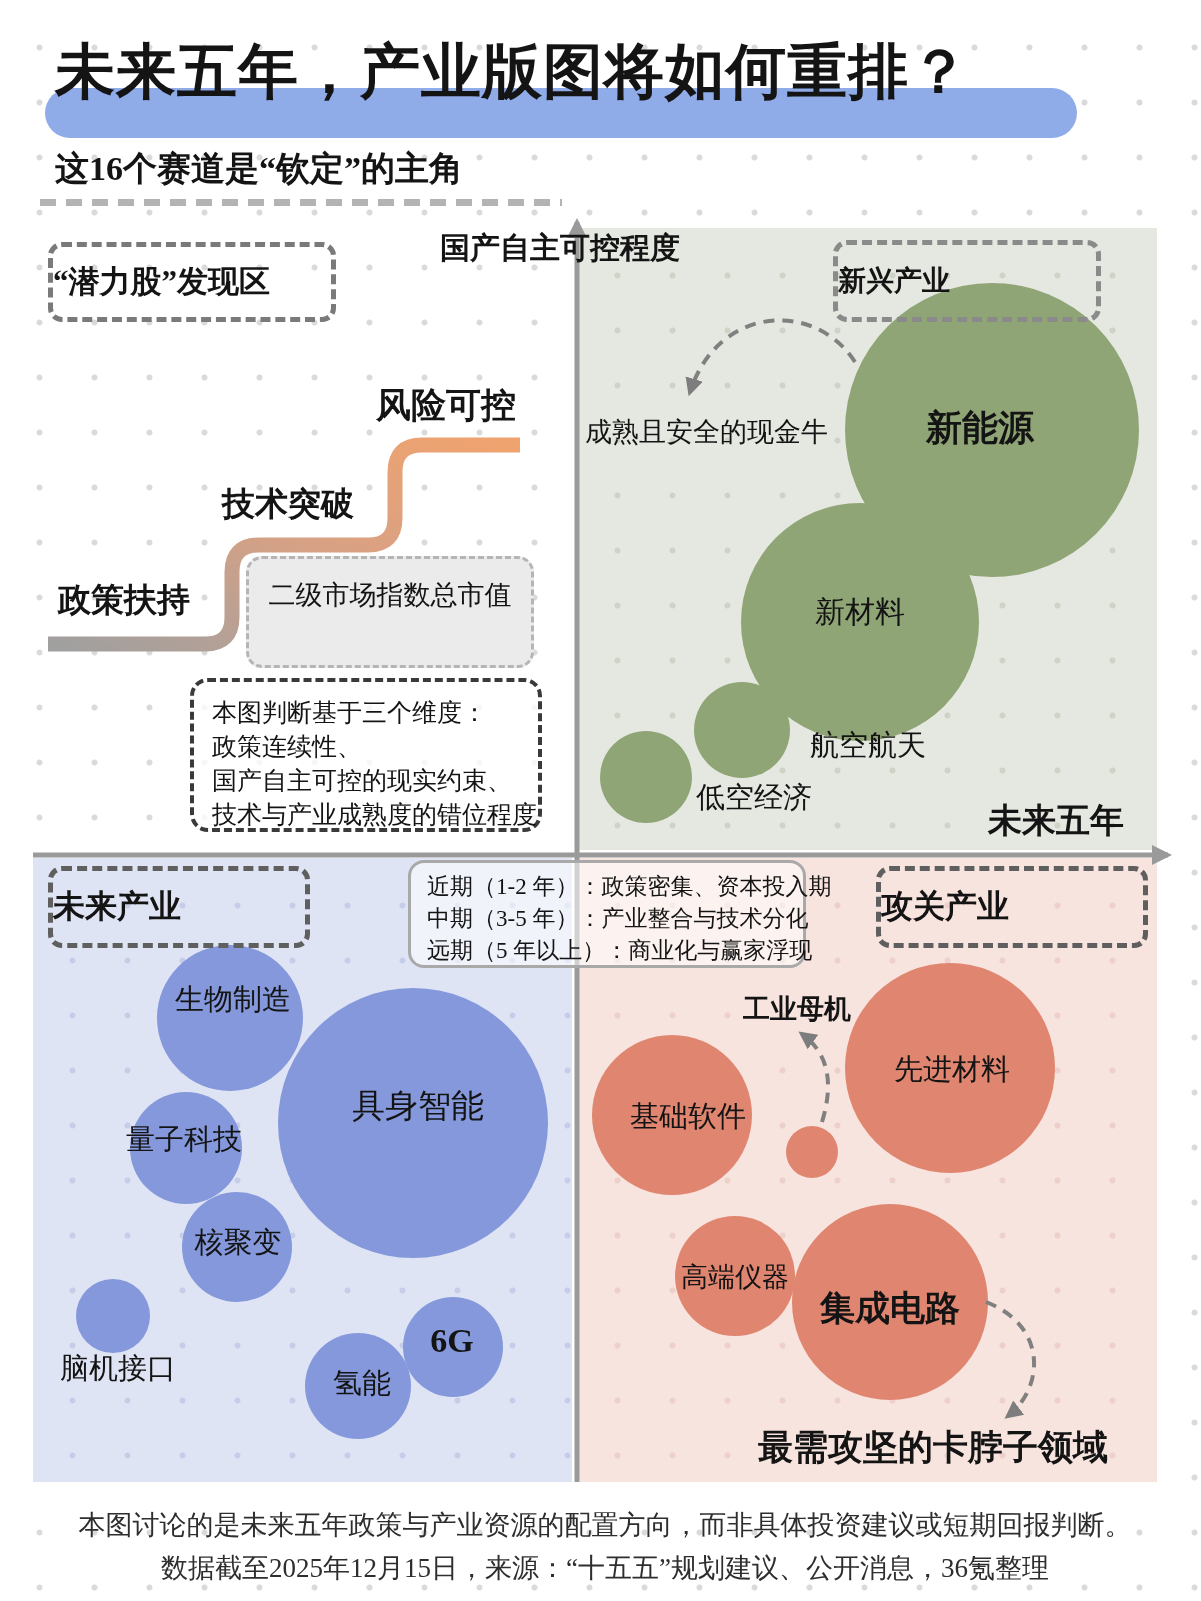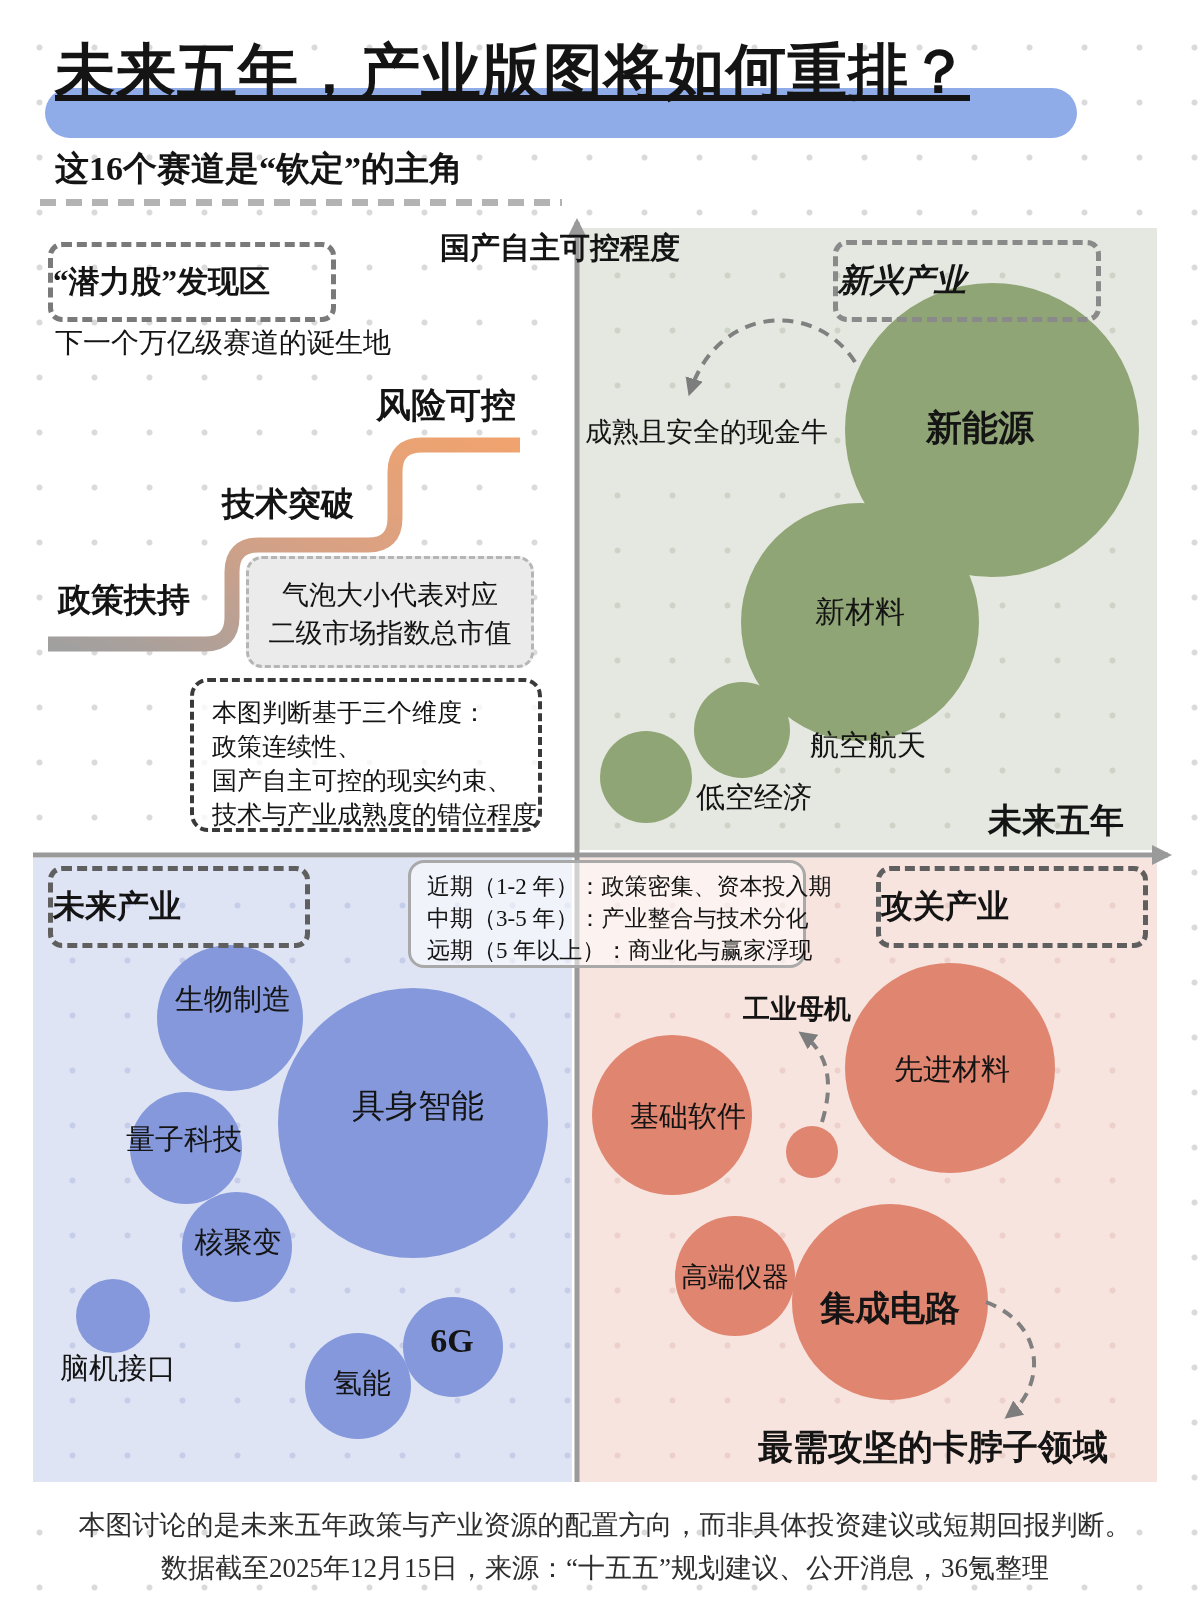--- a/index.html
+++ b/index.html
@@ -13,21 +13,21 @@
   .abs{position:absolute;}
   .nowrap{white-space:nowrap;}
   .bold{font-weight:bold;}
   
   .quad{position:absolute;background-size:55px 55px;background-position:12px 20px;}
   .quad.green{background-color:#e5e8e0;background-image:radial-gradient(circle,#cdd3c6 2.6px,rgba(0,0,0,0) 3.4px);}
   .quad.blue{background-color:#dfe4f4;background-image:radial-gradient(circle,#c6cde8 2.6px,rgba(0,0,0,0) 3.4px);}
   .quad.red{background-color:#f8e4de;background-image:radial-gradient(circle,#ecd0c9 2.6px,rgba(0,0,0,0) 3.4px);}
   
   .title-pill{left:45px;top:88px;width:1032px;height:50px;border-radius:26px;background:#8fabe8;}
-  .title{left:55px;top:32px;width:1080px;font-size:60px;font-weight:bold;letter-spacing:1px;text-decoration:underline;}
+  .title{left:55px;top:32px;width:1080px;font-size:60px;font-weight:bold;letter-spacing:1px;}
   .subtitle{left:55px;top:146px;font-size:34px;font-weight:bold;}
   .subtitle-dash{left:40px;top:199px;width:522px;height:7px;
     background:repeating-linear-gradient(90deg,#b3b3b3 0 16px,rgba(0,0,0,0) 16px 26px);}
   
   .dash-box{position:absolute;border:5px dashed #6a6a6a;border-radius:14px;
     display:flex;align-items:center;justify-content:flex-start;font-weight:bold;}
   .dash-box.lt{border-color:#7a7a7a;}
   
   .ylabel{left:440px;top:228px;font-size:30px;font-weight:bold;}
   .xlabel{left:988px;top:798px;font-size:34px;font-weight:bold;}
@@ -128,36 +128,34 @@
     <path d="M822,1122 C836,1076 824,1050 802,1034" fill="none" stroke="#808080" stroke-width="4" stroke-dasharray="11 8" marker-end="url(#dashArrow)"></path>
     <path d="M986,1302 C1048,1326 1044,1388 1008,1416" fill="none" stroke="#808080" stroke-width="4" stroke-dasharray="11 8" marker-end="url(#dashArrow)"></path>
   </svg>
 
   <div class="abs ylabel nowrap txt-layer-z">国产自主可控程度</div>
   <div class="abs xlabel nowrap txt-layer-z">未来五年</div>
 
   <div class="dash-box lt txt-layer-z" style="left:48px;top:242px;width:278px;height:70px;font-size:31px;">
     <span class="nowrap">“潜力股”发现区</span>
   </div>
-  <div class="abs discover-sub nowrap txt-layer-z">下一个万亿级赛道的诞生地</div>
   <div class="abs step-label nowrap txt-layer-z" style="left:58px;top:578px;">政策扶持</div>
   <div class="abs step-label nowrap txt-layer-z" style="left:222px;top:482px;">技术突破</div>
   <div class="abs step-label nowrap txt-layer-z" style="left:376px;top:382px;font-size:35px;">风险可控</div>
   <div class="abs note-box txt-layer-z">
-    <div>气泡大小代表对应</div>
     <div>二级市场指数总市值</div>
   </div>
   <div class="abs dim-box txt-layer-z">
     <div>本图判断基于三个维度：</div>
     <div>政策连续性、</div>
     <div>国产自主可控的现实约束、</div>
     <div>技术与产业成熟度的错位程度</div>
   </div>
 
-  <div class="dash-box txt-layer-z" style="left:833px;top:240px;width:258px;height:72px;font-size:32px;border-color:#8a8a8a;font-style:italic;">
+  <div class="dash-box txt-layer-z" style="left:833px;top:240px;width:258px;height:72px;font-size:28px;border-color:#8a8a8a;">
     <span class="nowrap">新兴产业</span>
   </div>
   <div class="dash-box txt-layer-z" style="left:48px;top:866px;width:252px;height:72px;font-size:32px;border-color:#5f5f5f;">
     <span class="nowrap">未来产业</span>
   </div>
   <div class="dash-box txt-layer-z" style="left:876px;top:866px;width:262px;height:72px;font-size:32px;border-color:#5f5f5f;">
     <span class="nowrap">攻关产业</span>
   </div>
 
   <div class="abs periods-box">

